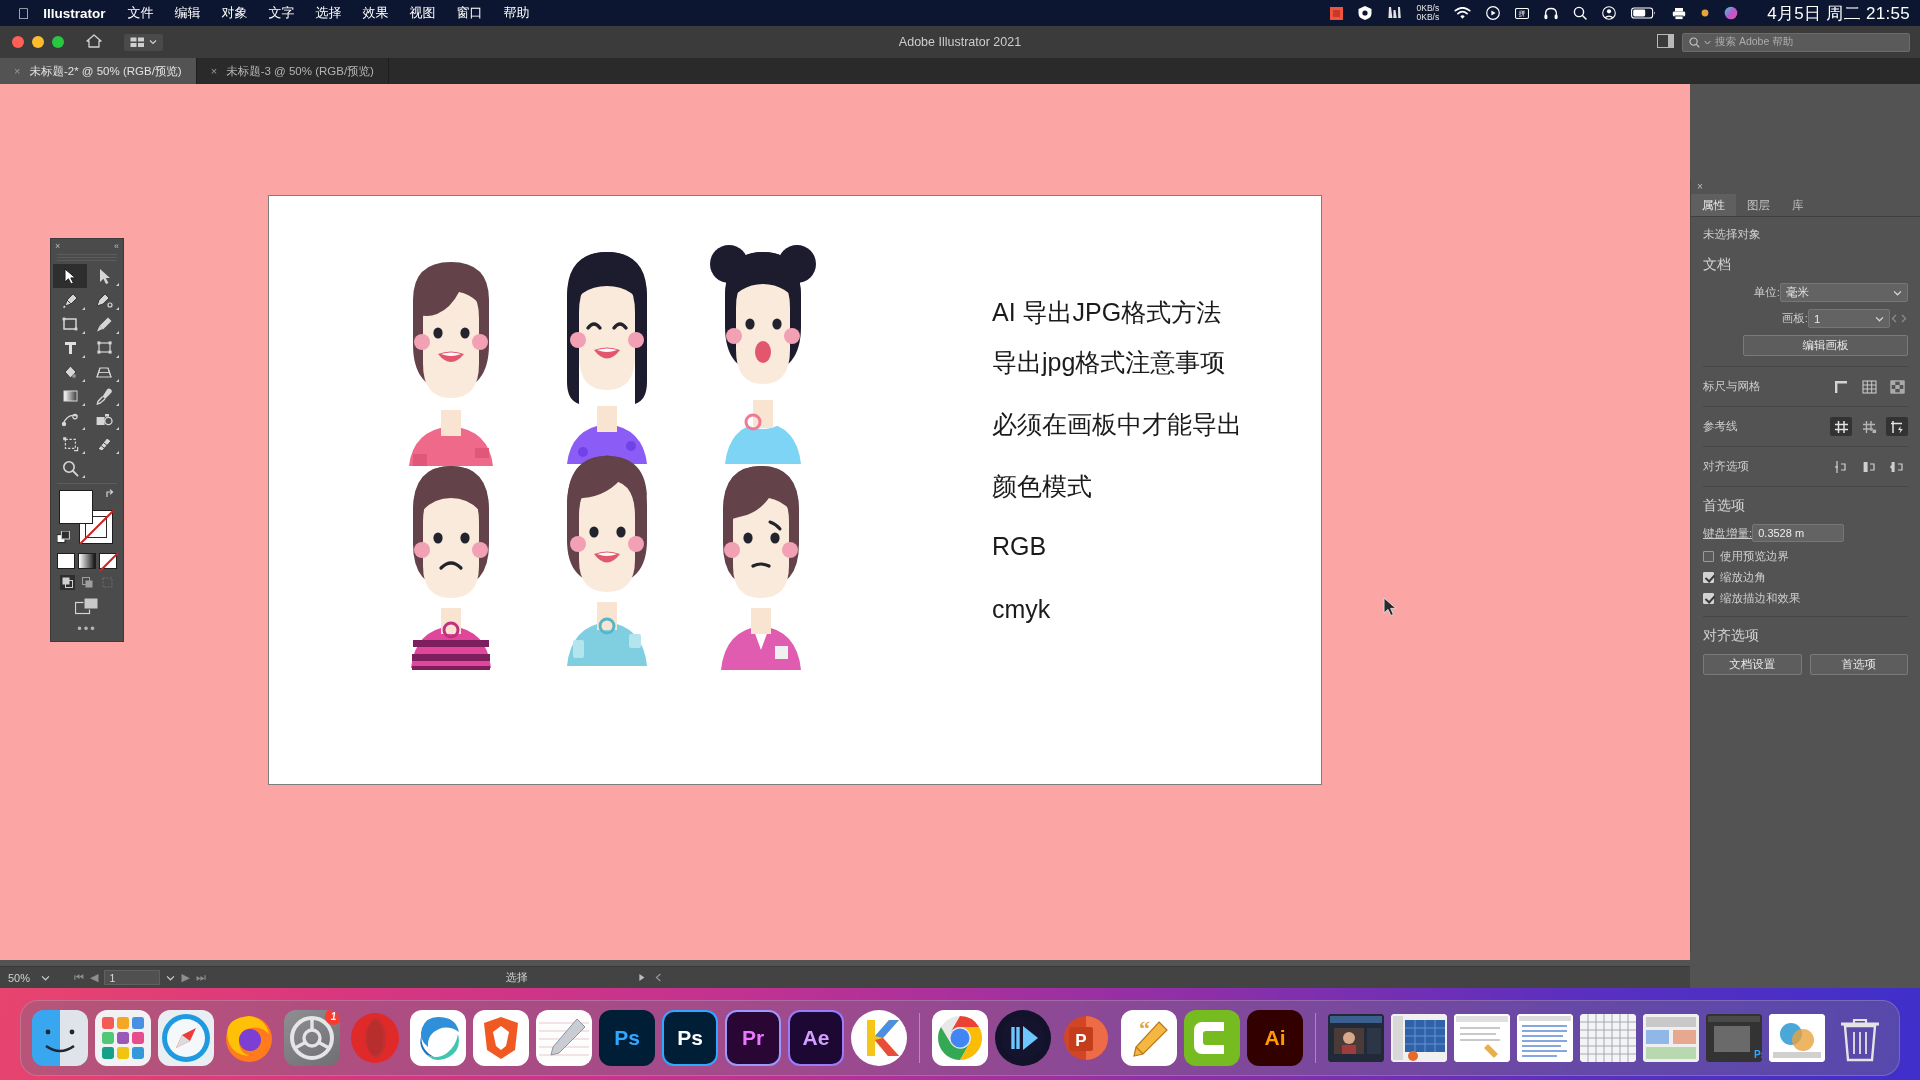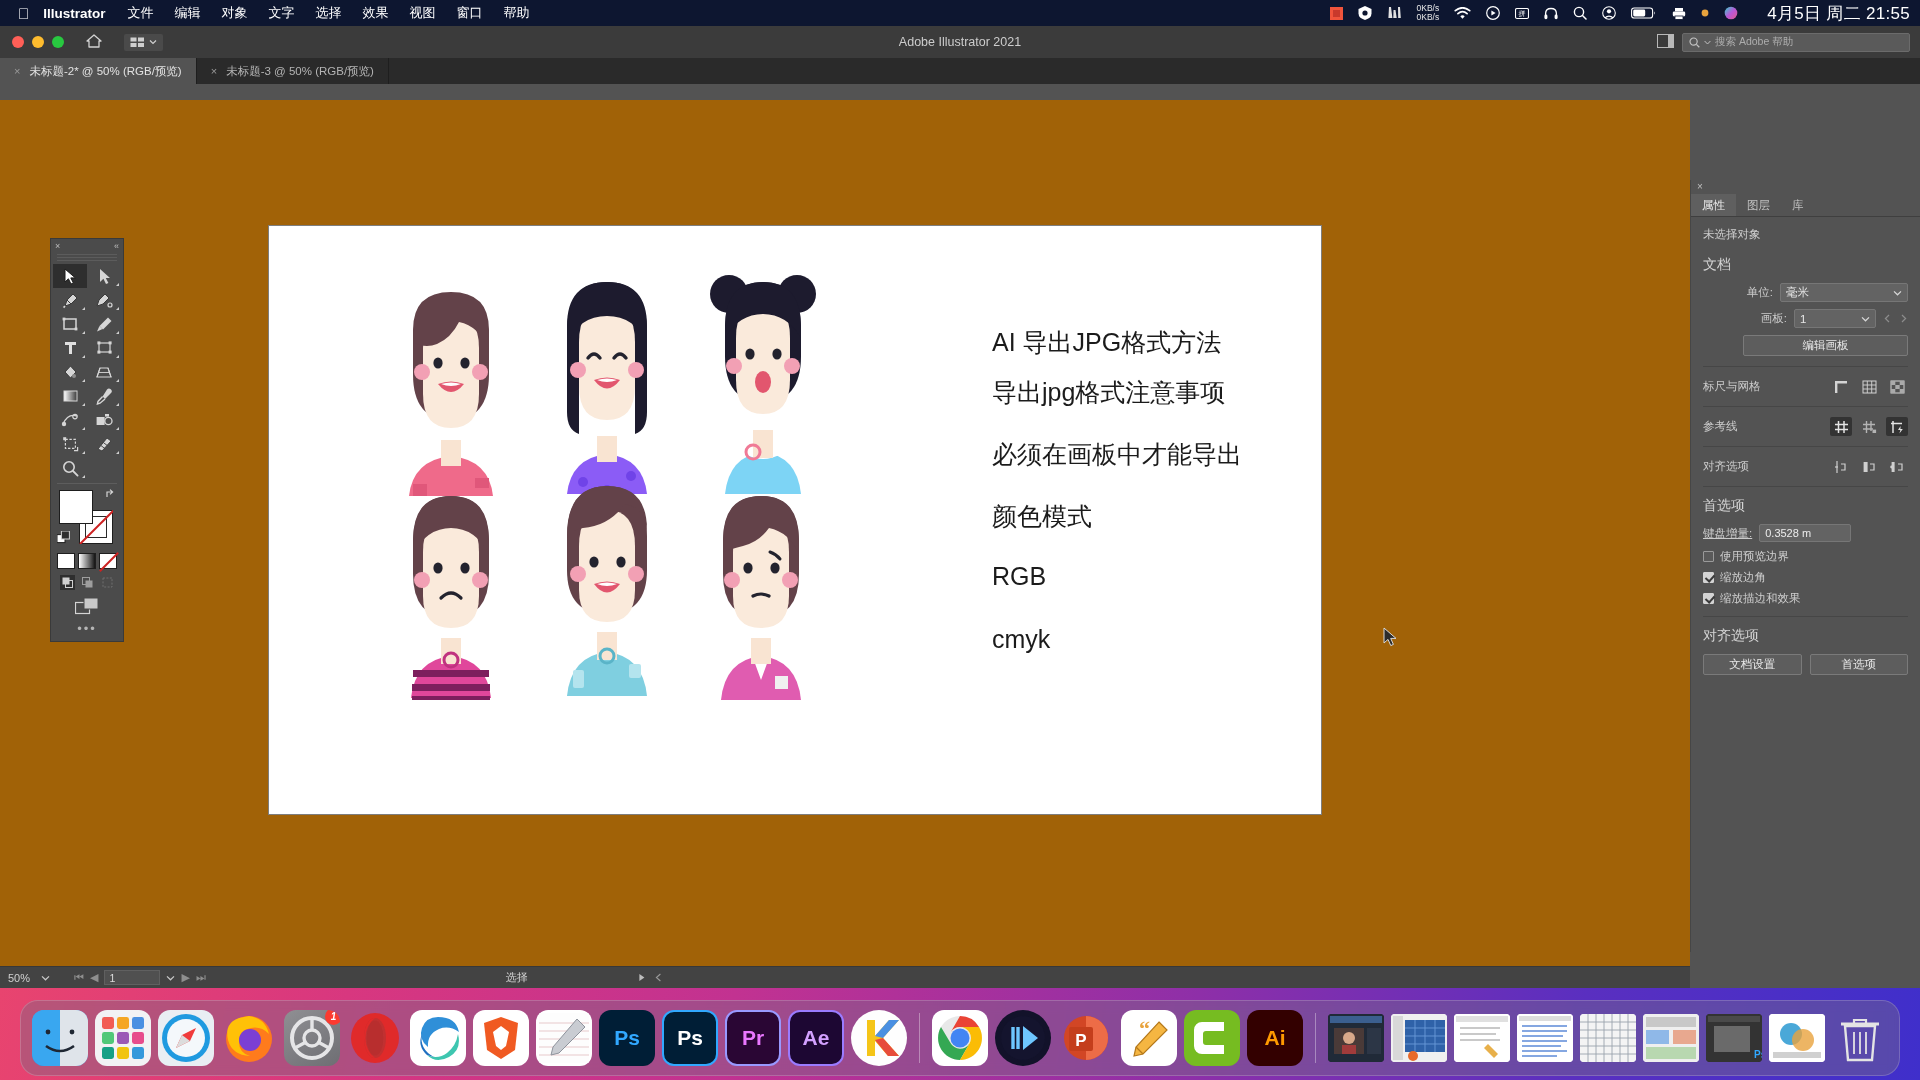--- a/index.html
+++ b/index.html
@@ -94,22 +94,22 @@
   .m-none { background:#fff; }
   .m-none::after { content:""; position:absolute; left:-4px; top:7px; width:26px;
     height:2px; background:#cd2222; transform:rotate(-45deg); }
   .drawmodes { display:flex; gap:5px; justify-content:center; margin:6px 0 0; }
   .dm { width:15px; height:15px; display:flex; align-items:center; justify-content:center; }
   .dm.sel { background:#2e2e2e; }
   .screenmode { display:flex; justify-content:center; padding:7px 0 3px; }
   .tp-dots { text-align:center; letter-spacing:2px; font-size:13px; color:#b5b5b5;
     padding:3px 0 5px; }
   
-  #canvasarea { position:absolute; top:100px; left:0; width:1690px; height:890px;
-    background:#a16207; z-index:10; }
+  #canvasarea { position:absolute; top:70px; left:0; width:1690px; height:890px;
+    background:#fca5a5; z-index:10; }
   #artboard {
     position:absolute; left:269px; top:126px; width:1052px; height:588px;
     background:#ffffff; box-shadow:0 0 0 1px #7e7e7e;
   }
   .abtext { position:absolute; left:723px; color:#1b1b1b; white-space:nowrap;
     font-size:25px; font-weight:300; }
   
   .av { position:absolute; }
   
   #cursor { position:absolute; left:1383px; top:527px; z-index:45; }
@@ -121,21 +121,21 @@
   }
   .rp-closebar { height:14px; padding:1px 6px; font-size:10px; color:#bfbfbf; }
   .rp-tabs { display:flex; height:23px; border-bottom:1px solid #3f3f3f; }
   .rp-tab { padding:0 11px; display:flex; align-items:center; font-size:11.5px;
     color:#c0c0c0; }
   .rp-tab.active { background:#5f5f5f; color:#ececec; }
   .rp-status { padding:10px 12px 12px; color:#cfcfcf; font-size:11.5px; }
   .rp-sec { padding:0 12px; }
   .rp-h { font-size:14px; color:#d4d4d4; margin:2px 0 9px; }
   .rp-row { display:flex; align-items:center; justify-content:flex-end;
-    gap:7px; margin-bottom:7px; }
+    margin-bottom:7px; }
   .rp-lab { color:#cbcbcb; font-size:11.5px; }
   .selbox {
     background:#636363; border:1px solid #767676; border-radius:2px;
     height:19px; display:flex; align-items:center; justify-content:space-between;
     padding:0 5px; color:#e6e6e6; font-size:11.5px;
   }
   .inp { background:#636363; border:1px solid #767676; border-radius:2px;
     height:18px; display:flex; align-items:center; padding:0 5px;
     color:#ececec; font-size:11px; }
   .btnwide { width:100%; height:21px; background:#5d5d5d; border:1px solid #7a7a7a;

